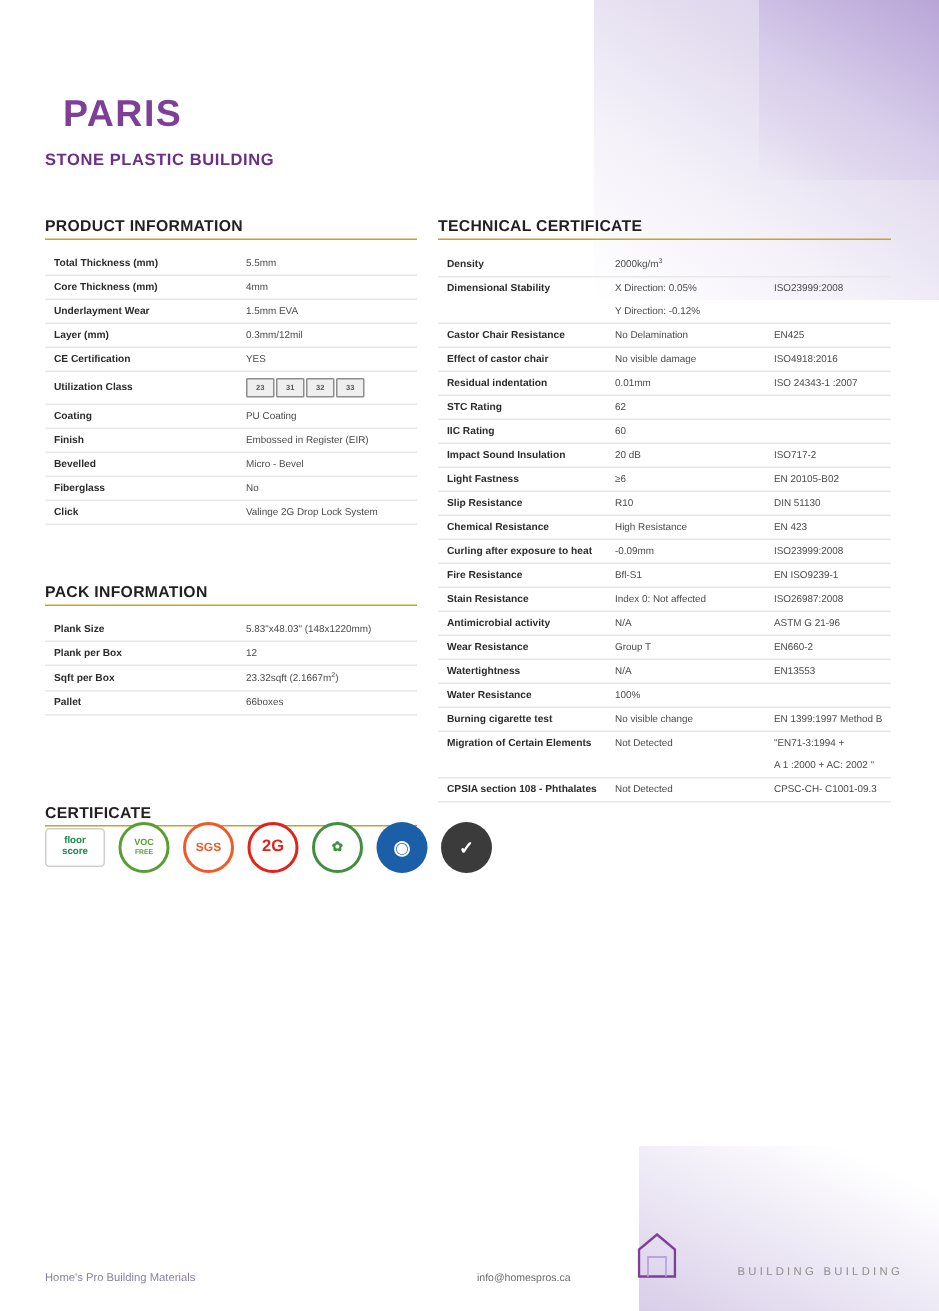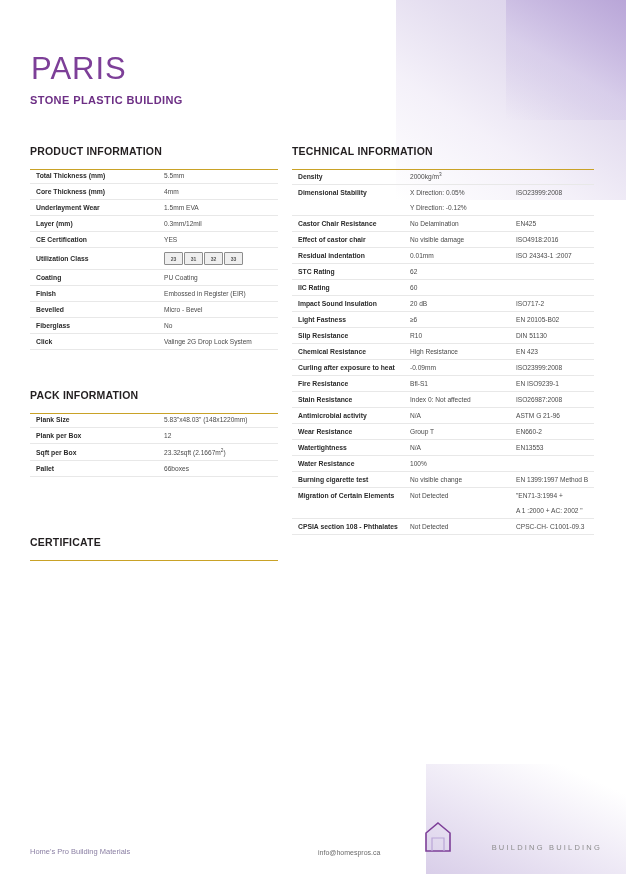--- a/index.html
+++ b/index.html
@@ -48,43 +48,43 @@
     opacity: 0.8;
   }
 
   
   .title-block {
     position: absolute;
     left: 30px;
     top: 52px;
   }
   .title {
-    font-size: 31px;
-    font-weight: normal;
+    font-size: 25px;
+    font-weight: bold;
     letter-spacing: 1px;
     color: #7d3f98;
     line-height: 1;
-    margin: 1px;
+    margin: 12px;
   }
   .subtitle {
     margin-top: 10px;
     font-size: 11px;
     font-weight: bold;
     letter-spacing: 0.4px;
     color: #6d2f85;
   }
 
   
   .sec-head {
     position: absolute;
     font-size: 10.5px;
     font-weight: bold;
     color: #231f20;
     letter-spacing: 0.2px;
-    padding-bottom: 13px;
+    padding-bottom: 3px;
   }
   .sec-head .rule {
     display: block;
     position: absolute;
     left: 0;
     bottom: 0;
     height: 1px;
     background: #c9a227;
   }
 
@@ -313,23 +313,42 @@
           <td class="k">Pallet</td>
           <td class="v">66boxes</td>
         </tr>
     </tbody>
   </table>
 
   <div class="sec-head" style="left:30px; top:536px; width:248px;">
     <span>CERTIFICATE</span>
     <span class="rule" style="width:248px;"></span>
   </div>
+  <div class="certs">
+    <div class="badge b-floorscore">
+      <span style="display:block; text-align:center; line-height:1.05;">
+        <span>floor</span><br>
+        <span>score</span>
+      </span>
+    </div>
+    <div class="badge b-voc">
+      <span style="display:block; text-align:center; line-height:1.05;">
+        <span>VOC</span><br>
+        <span style="font-size:4.5px;">FREE</span>
+      </span>
+    </div>
+    <div class="badge b-sgs">SGS</div>
+    <div class="badge b-2g">2G</div>
+    <div class="badge b-green">✿</div>
+    <div class="badge b-blue">◉</div>
+    <div class="badge b-dark">✓</div>
+  </div>
 
   <div class="sec-head" style="left:292px; top:145px; width:302px;">
-    <span>TECHNICAL INFORMATION</span>
+    <span>TECHNICAL CERTIFICATE</span>
     <span class="rule" style="width:302px;"></span>
   </div>
   <table class="spec-table tbl-tech">
     <tbody>
       <tr>
           <td class="k">Density</td>
           <td class="v">2000kg/m<sup>3</sup></td>
           <td class="v2"></td>
         </tr>
       <tr style="border-bottom:none;">

